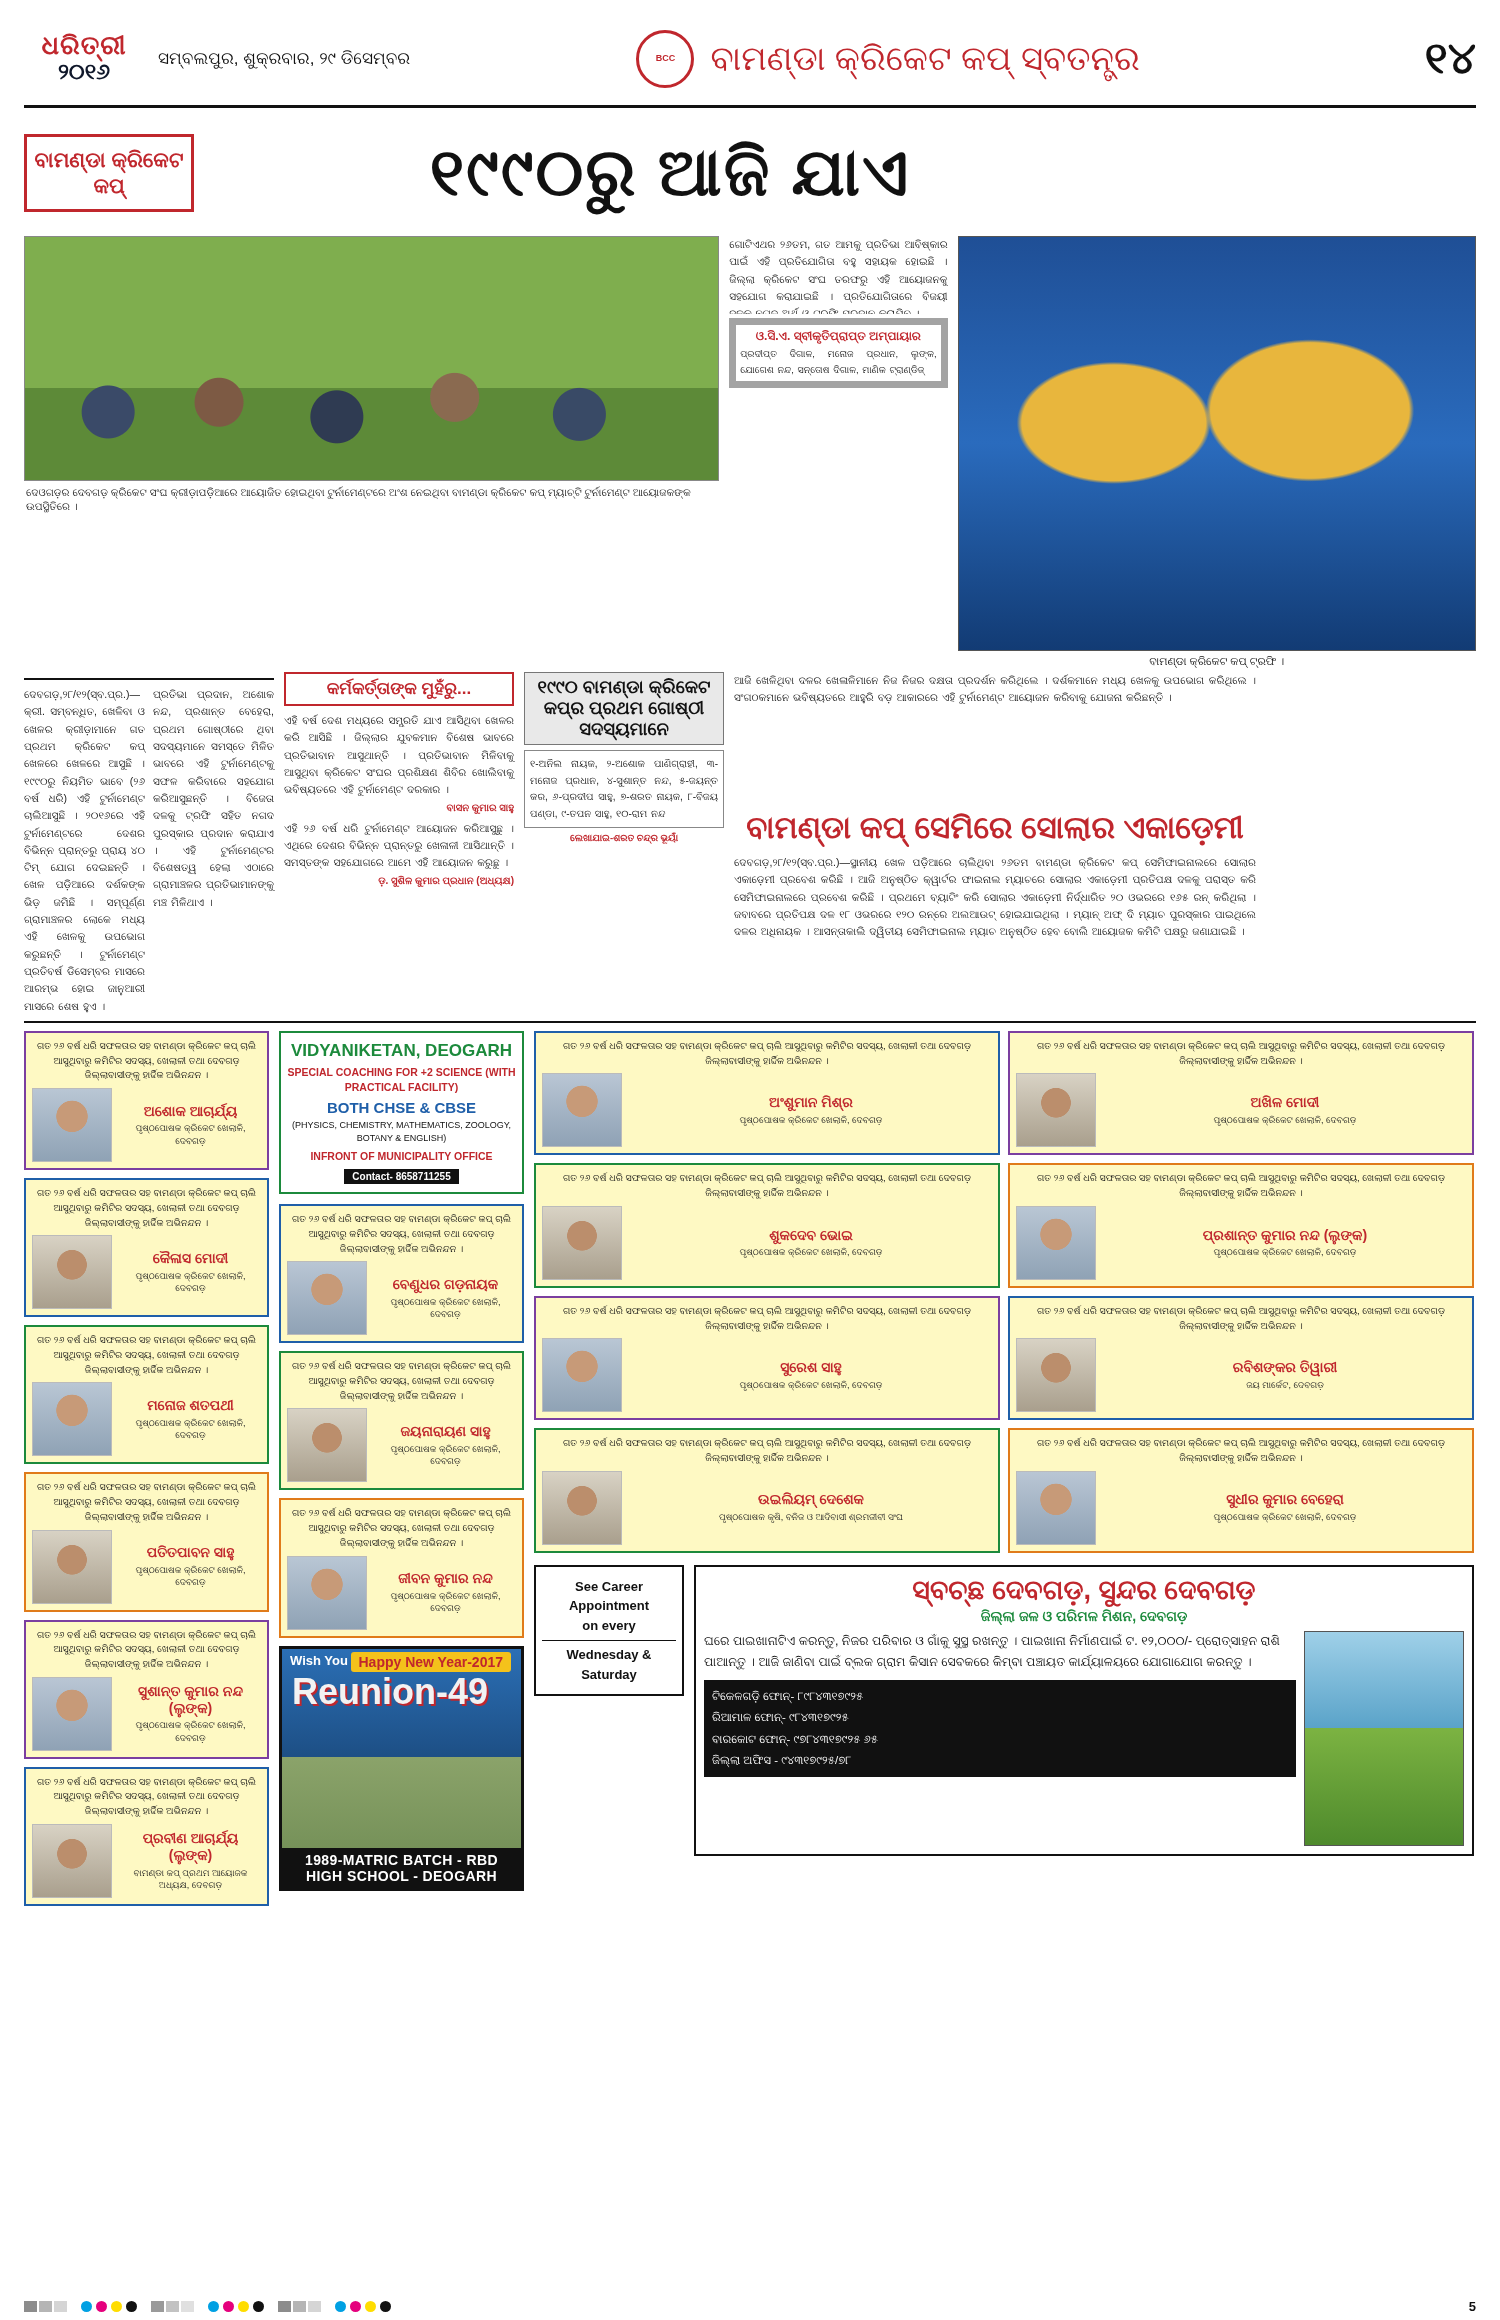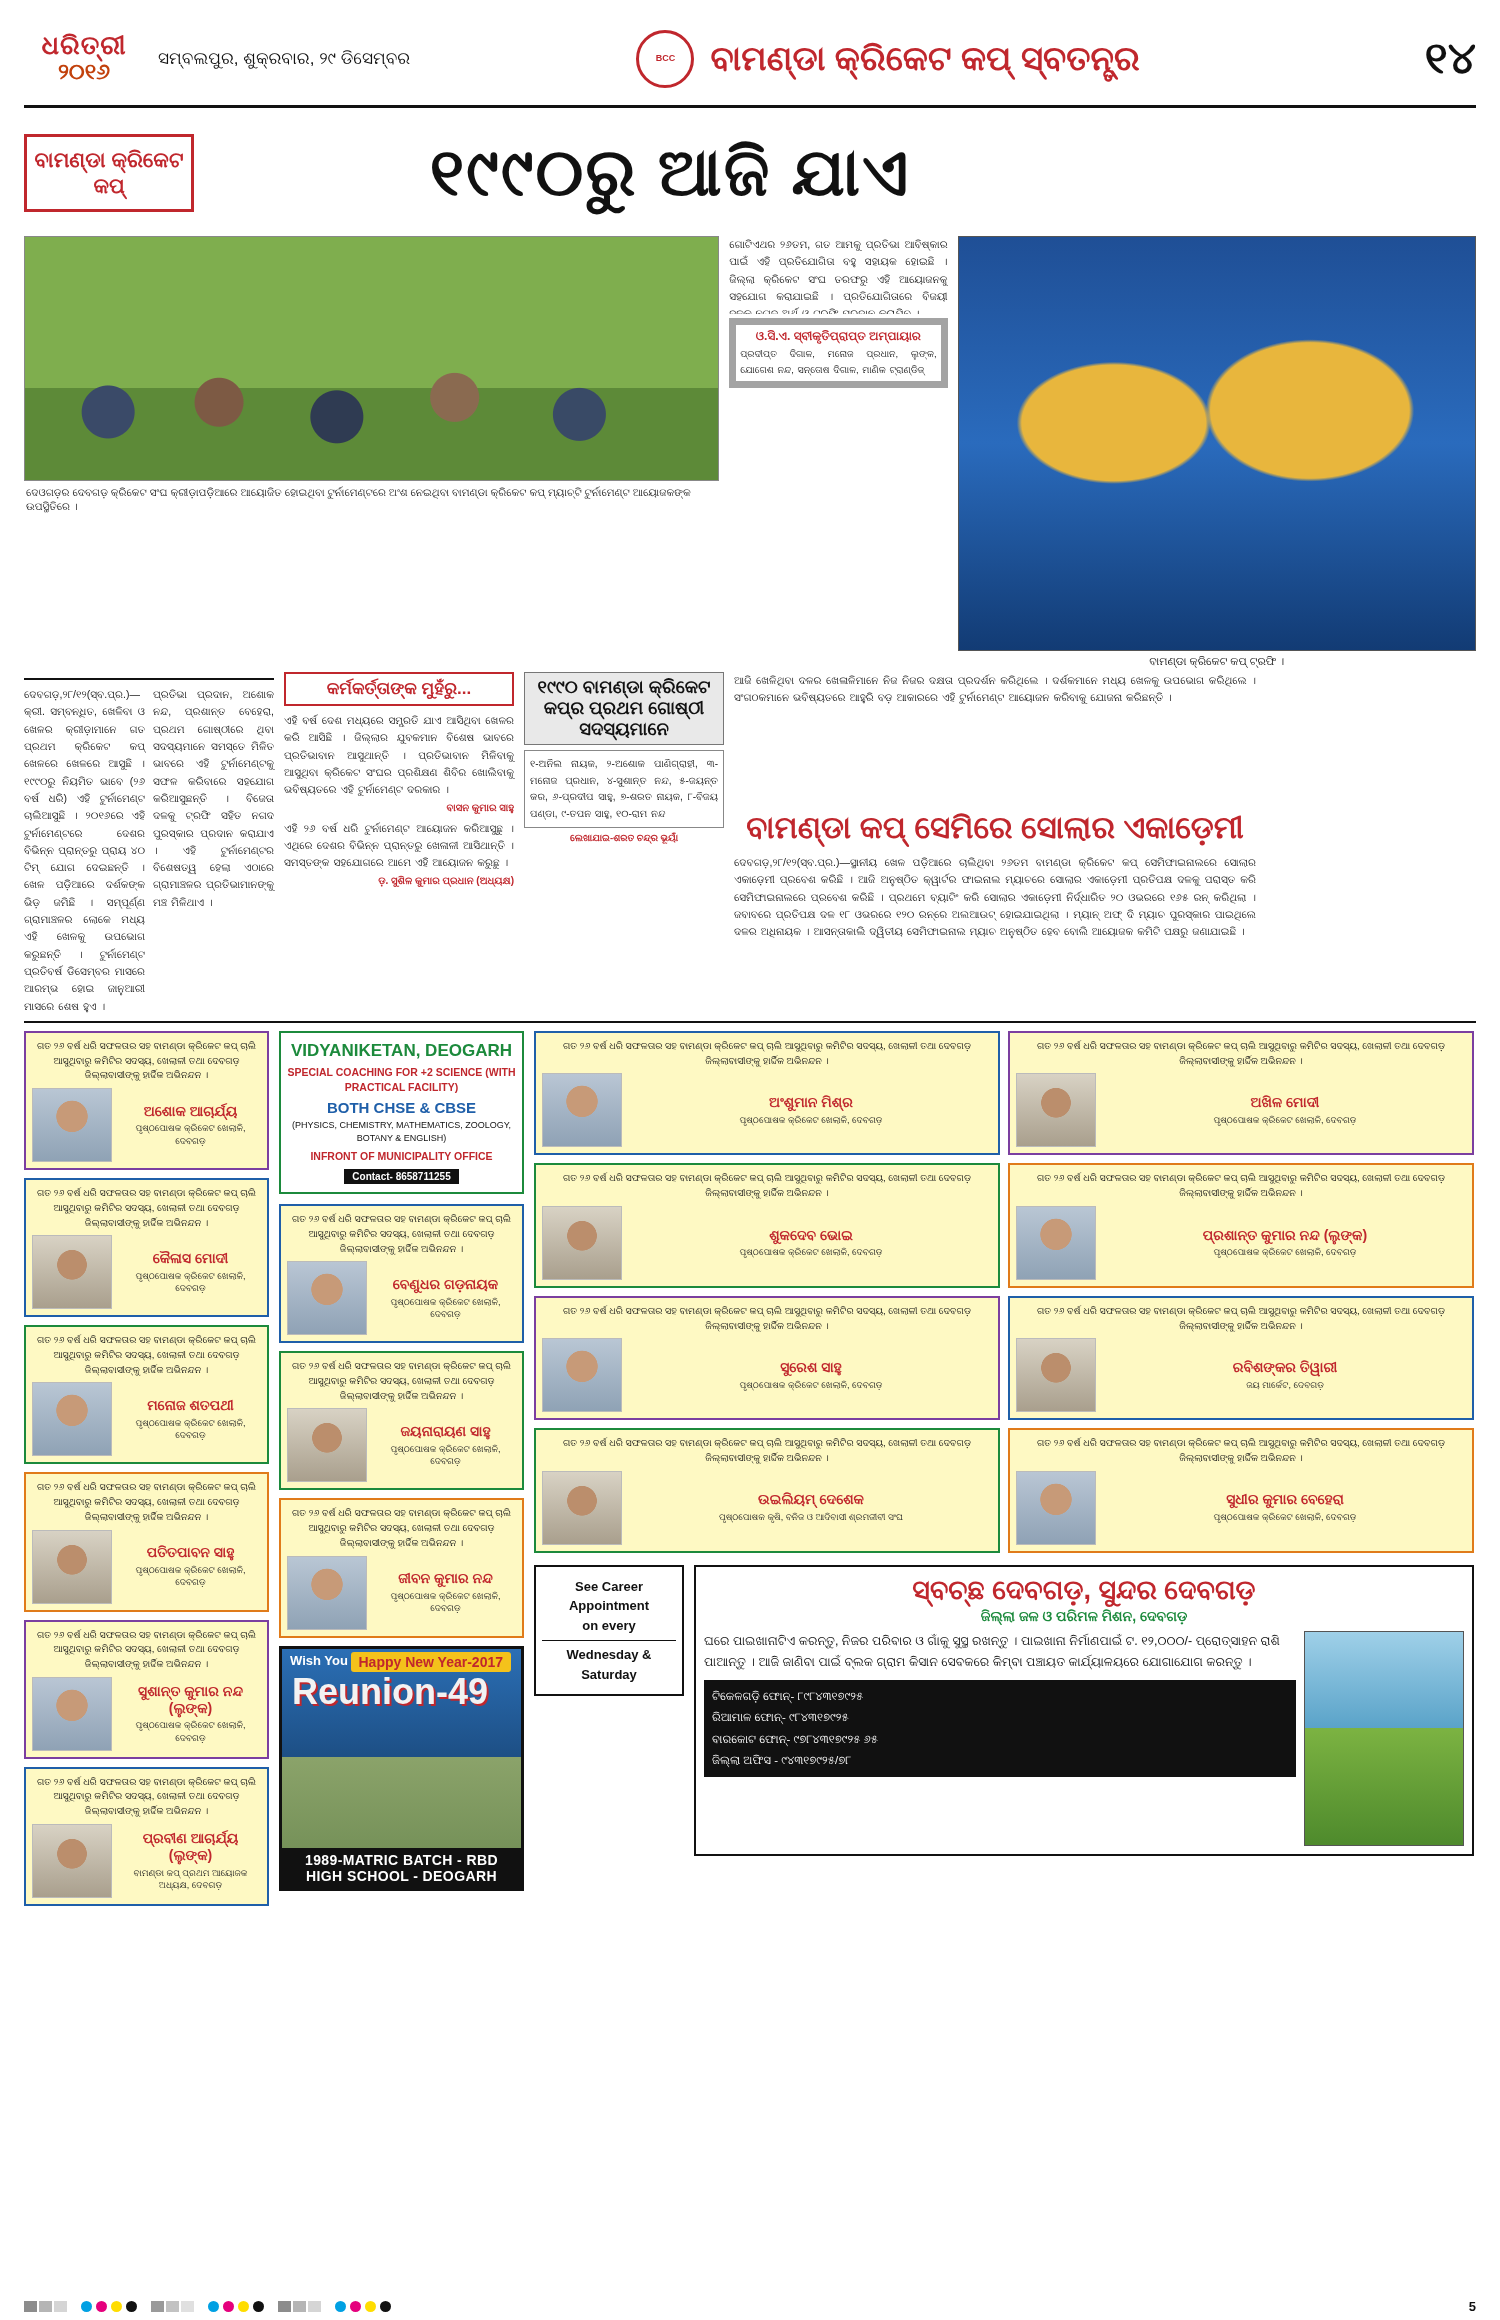--- a/index.html
+++ b/index.html
@@ -11,25 +11,25 @@
     color:#111;
     position:relative;
     overflow:hidden;
   }
   .page { width:1500px; height:2320px; position:relative; padding:18px 24px 0 24px; }
 
   
   .masthead { display:flex; align-items:center; height:90px; border-bottom:3px solid #111; padding-bottom:6px; }
   .mast-left { width:120px; text-align:center; }
   .mast-logo { font-size:26px; font-weight:bold; color:#c0272d; line-height:1.05; letter-spacing:1px; }
-  .mast-year { font-size:22px; font-weight:bold; color:#c2410c; }
+  .mast-year { font-size:22px; font-weight:bold; color:#0f172a; }
   .mast-place { font-size:17px; color:#111; padding-left:14px; white-space:nowrap; }
   .mast-center { flex:1; display:flex; align-items:center; justify-content:center; gap:16px; }
   .emblem { width:58px; height:58px; border-radius:50%; border:3px solid #c0272d; display:flex;align-items:center;justify-content:center; font-size:9px; color:#c0272d; font-weight:bold; text-align:center; line-height:1.1; }
-  .mast-title { font-size:34px; font-weight:bold; color:#c0272d; white-space:nowrap; }
+  .mast-title { font-size:34px; font-weight:normal; color:#c0272d; white-space:nowrap; }
   .mast-page { font-size:44px; font-weight:bold; color:#111; width:110px; text-align:right; }
 
   
   .headband { display:flex; align-items:center; margin-top:10px; height:110px; }
   .hb-badge { width:170px; border:3px solid #c0272d; color:#c0272d; font-size:21px; font-weight:bold; text-align:center; padding:10px 4px; line-height:1.25; }
   .hb-title { flex:1; text-align:center; font-size:66px; font-weight:bold; letter-spacing:2px; color:#111; }
   .hb-spacer { width:330px; }
 
   
   .cols { display:flex; gap:10px; margin-top:8px; }

